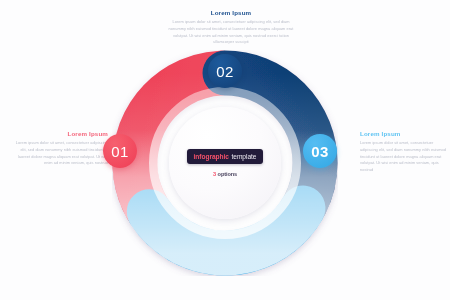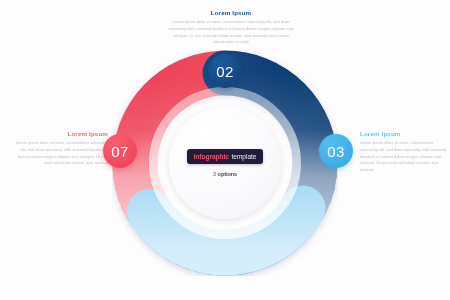--- a/index.html
+++ b/index.html
@@ -162,26 +162,27 @@
   }
   #badge-02 {
     left: 208px;
     top: 54px;
     width: 34px;
     height: 34px;
     background: radial-gradient(circle at 35% 28%, #1d5a9c 0%, #123f75 100%);
     box-shadow: 0 2px 5px rgba(18,53,100,0.32);
   }
   #badge-03 {
-    left: 319px;
+    left: 303px;
     top: 134px;
     width: 34px;
     height: 34px;
     background: radial-gradient(circle at 35% 28%, #55bdf2 0%, #32a7e4 100%);
     box-shadow: 0 2px 5px rgba(50,167,228,0.34);
+    font-weight: bold;
   }
 </style>
 </head>
 <body>
 
 <div id="stage">
 
   <div class="textblock" id="block-top">
     <p class="tb-title">Lorem Ipsum</p>
     <p class="tb-body">Lorem ipsum dolor sit amet, consectetuer adipiscing elit, sed diam nonummy nibh euismod tincidunt ut laoreet dolore magna aliquam erat volutpat. Ut wisi enim ad minim veniam, quis nostrud exerci tation ullamcorper suscipit</p>
@@ -251,21 +252,21 @@
         <span id="pill-word-2">template</span>
       </div>
       <div id="center-sub">
         <span id="sub-count">3</span>
         <span id="sub-word">options</span>
       </div>
     </div>
   </div>
 
   <div class="badge" id="badge-01">
-    <span>07</span>
+    <span>01</span>
   </div>
   <div class="badge" id="badge-02">
     <span>02</span>
   </div>
   <div class="badge" id="badge-03">
     <span>03</span>
   </div>
 
 </div>
 

